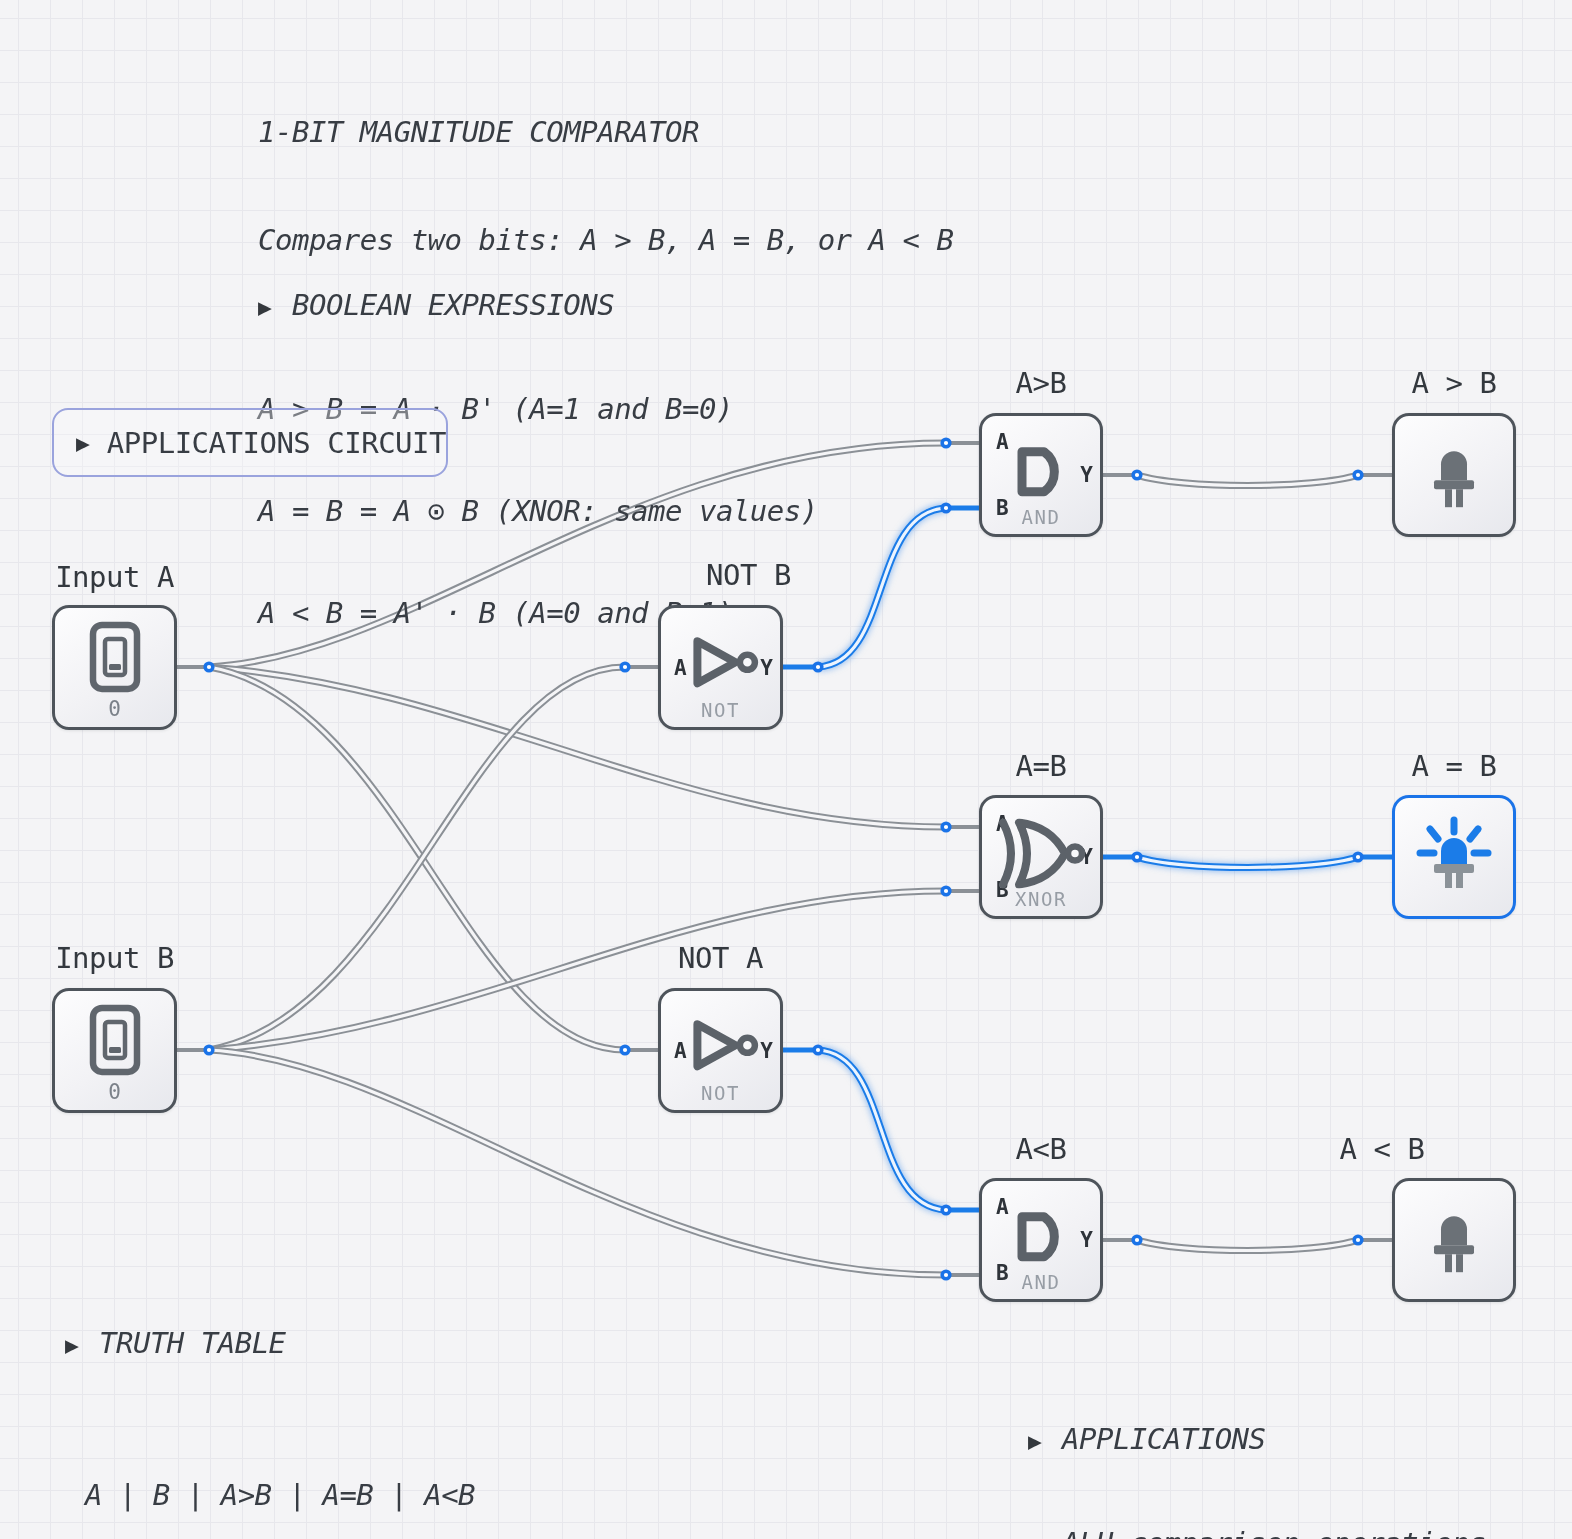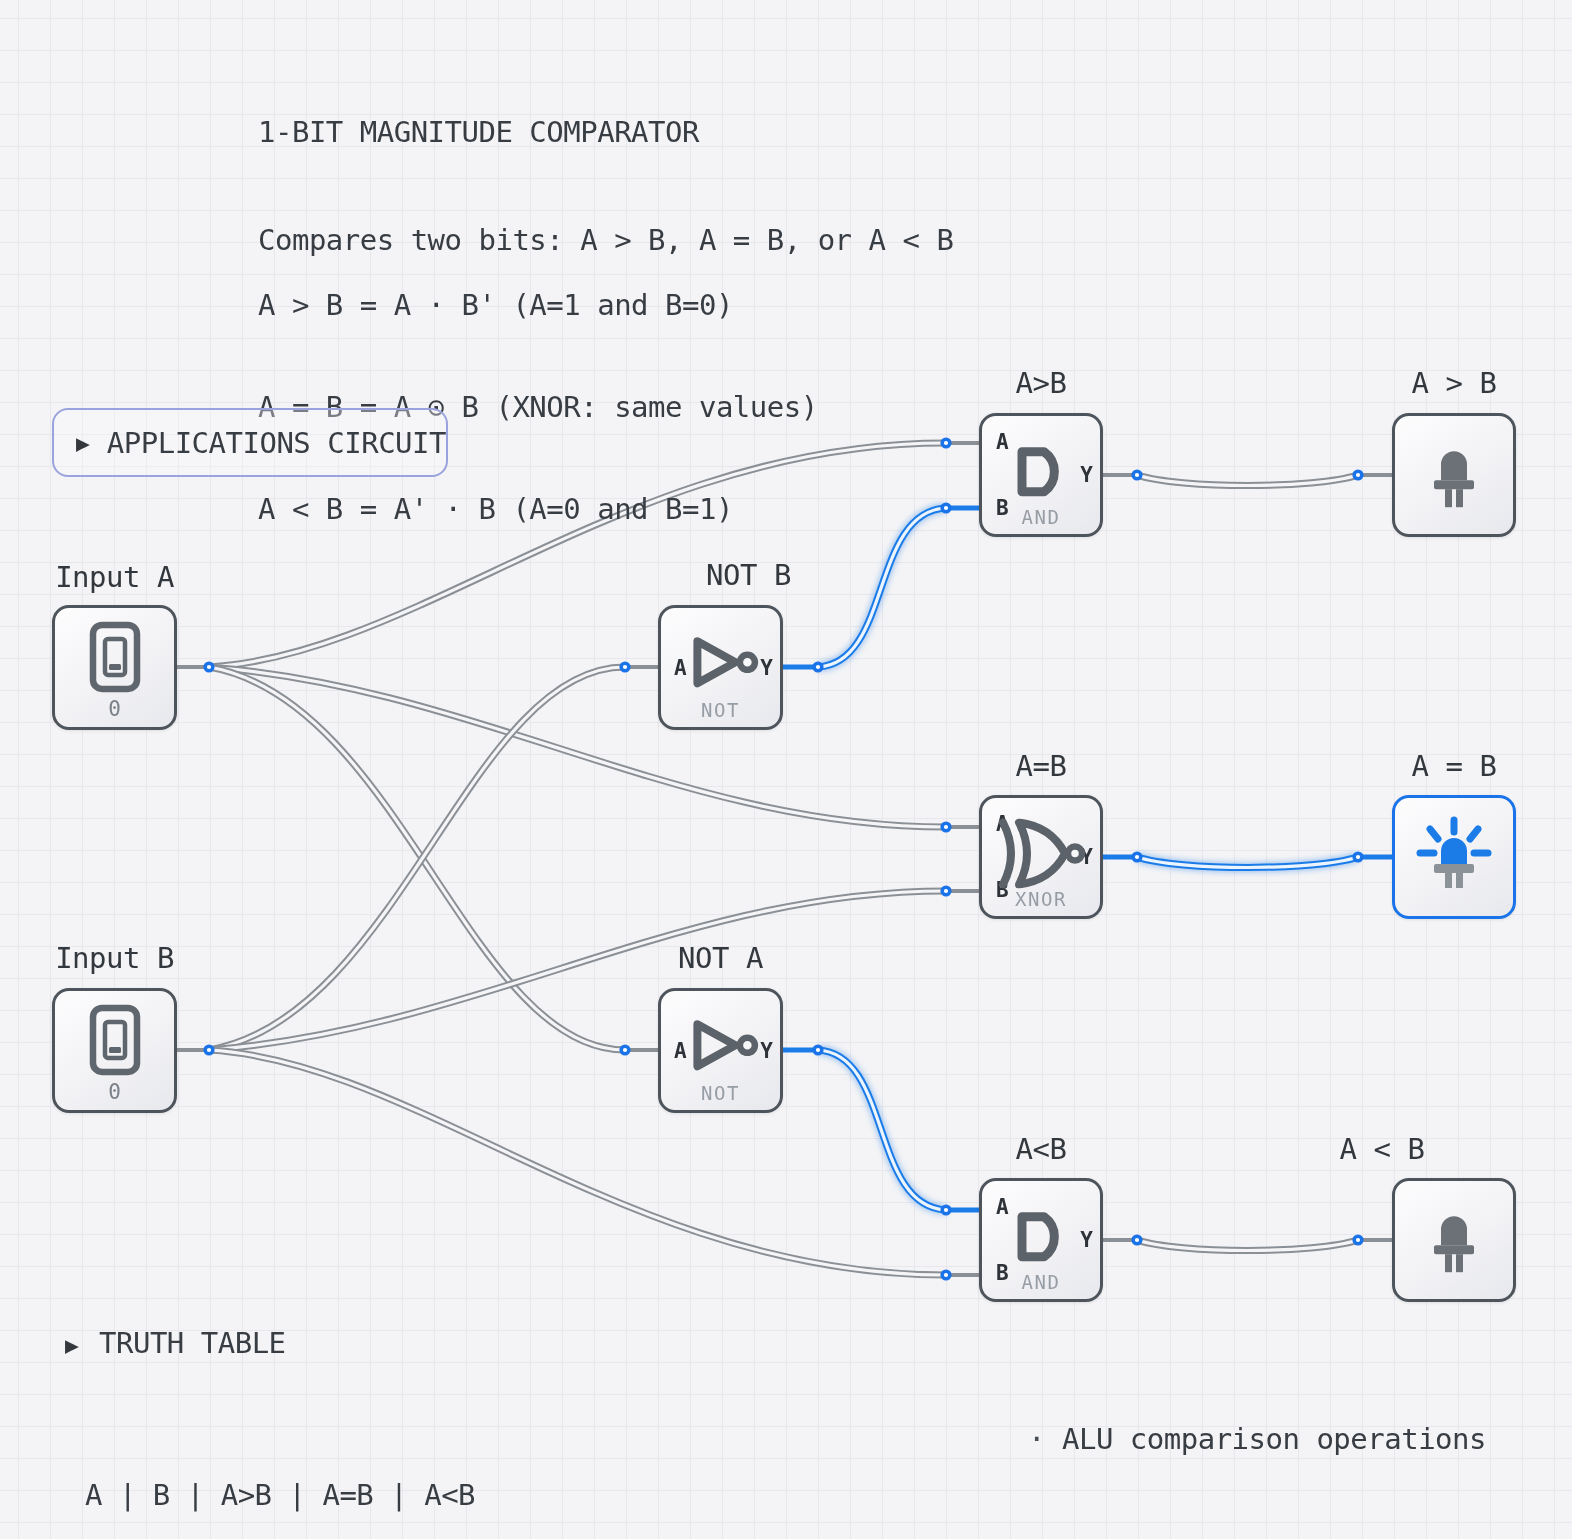--- a/index.html
+++ b/index.html
@@ -5,21 +5,21 @@
   html,body{margin:0;padding:0;background:#f4f4f6;}
   .stage{
     position:relative;width:1572px;height:1539px;overflow:hidden;
     background-color:#f4f4f6;
     background-image:
       linear-gradient(#e7e7ec 1px, transparent 1px),
       linear-gradient(90deg, #e7e7ec 1px, transparent 1px);
     background-size:32px 32px;background-position:18px 18px;
     font-family:"DejaVu Sans Mono", monospace;color:#3a3f45;
   }
-  .tb{position:absolute;white-space:pre;font-size:29px;letter-spacing:-0.5px;line-height:36px;color:#383d44;}
+  .tb{position:absolute;white-space:pre;font-size:29px;letter-spacing:-0.5px;line-height:36px;color:#383d44;font-style:italic;}
   .tb .hline{white-space:pre;}
   .marker{display:inline-block;width:34px;font-size:23px;color:#34383d;}
   .bullet{display:inline-block;width:34px;color:#4a4f55;}
   .indent{padding-left:20px;margin-top:48px;}
   .chip{
     position:absolute;left:52px;top:408px;width:396px;height:69px;
     border:2.5px solid #9aa3dd;border-radius:16px;box-sizing:border-box;
     display:flex;align-items:center;padding-left:22px;
     font-size:29px;letter-spacing:-0.5px;color:#383d44;white-space:pre;
     background:rgba(248,249,252,0.35);
@@ -185,37 +185,39 @@
         </g>
     </g>
   </svg>
 
   <div class="tb" style="left:258px;top:42px">
     <div>1-BIT MAGNITUDE COMPARATOR</div>
     <div>Compares two bits: A &gt; B, A = B, or A &lt; B</div>
   </div>
 
   <div class="tb" style="left:258px;top:220px;line-height:34px">
+    <div class="hline"><span class="marker">▶</span><span>BOOLEAN EXPRESSIONS</span></div>
     <div>A &gt; B = A · B' (A=1 and B=0)</div>
     <div>A = B = A ⊙ B (XNOR: same values)</div>
     <div>A &lt; B = A' · B (A=0 and B=1)</div>
   </div>
 
   <div class="chip"><span class="marker">▶</span><span>APPLICATIONS CIRCUIT</span></div>
 
   <div class="tb" style="left:65px;top:1258px;line-height:34px">
     <div class="hline"><span class="marker">▶</span><span>TRUTH TABLE</span></div>
     <div class="indent">A | B | A&gt;B | A=B | A&lt;B</div>
     <div class="indent">0 | 0 |  0  |  1  |  0   (equal)</div>
     
     
     
   </div>
 
   <div class="tb" style="left:1028px;top:1354px;line-height:34px">
+    <div class="hline"><span class="marker">▶</span><span>APPLICATIONS</span></div>
     <div><span class="bullet">·</span><span>ALU comparison operations</span></div>
     
     
   </div>
 
   <div class="complabel" style="left:52px;top:560px;width:125px">Input A</div>
   <div class="complabel" style="left:52px;top:941px;width:125px">Input B</div>
   <div class="complabel" style="left:686px;top:558px;width:125px">NOT B</div>
   <div class="complabel" style="left:658px;top:941px;width:125px">NOT A</div>
   <div class="complabel" style="left:979px;top:366px;width:124px">A&gt;B</div>

